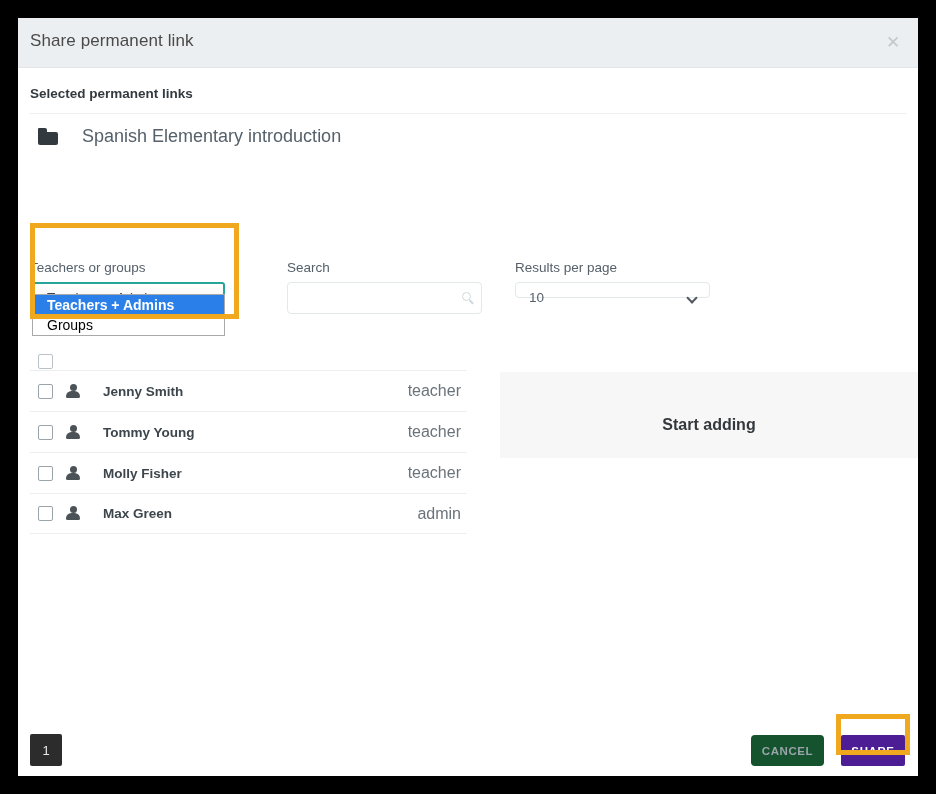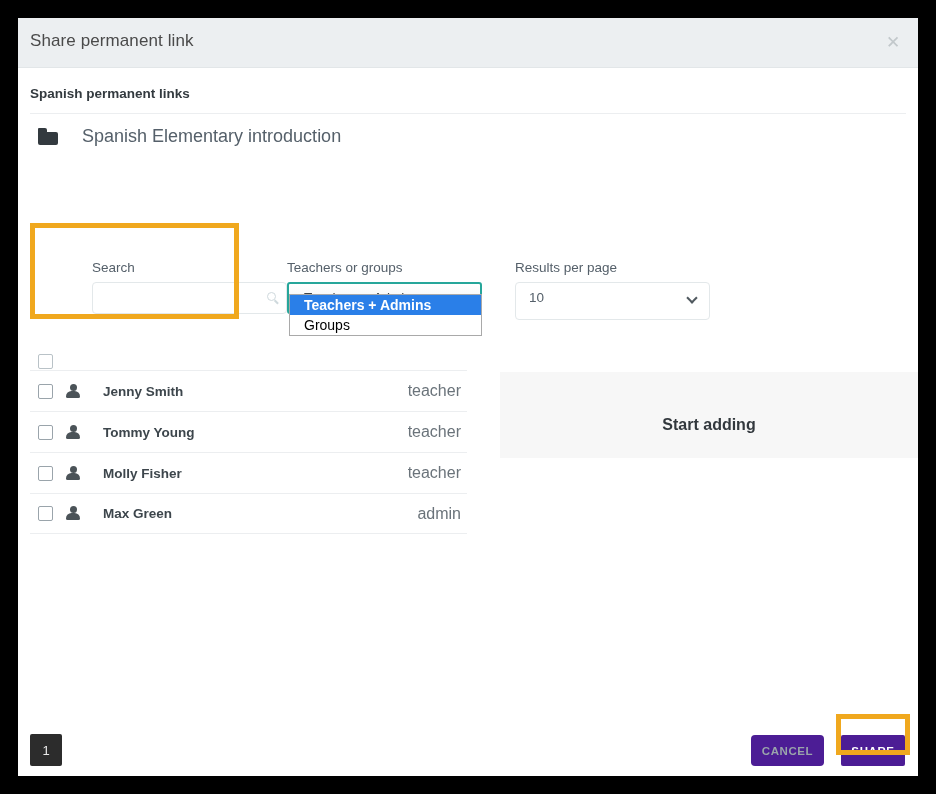--- a/index.html
+++ b/index.html
@@ -176,21 +176,21 @@
   .mag:after {
     content: ""; position: absolute;
     right: -4px; bottom: -3px;
     width: 5px; height: 1.6px;
     background: #cfd9dd;
     transform: rotate(45deg);
   }
 
   .rpp-ctl { margin-left: 33px; }
   .rpp-box {
-    width: 195px; height: 38px;
+    width: 195px; height: 16px;
     border: 1px solid #e3e8ea;
     border-radius: 4px;
     background: #ffffff;
     position: relative;
     cursor: pointer;
   }
   .rpp-val {
     position: absolute; left: 13px; top: 7px;
     font-size: 13.5px; color: #55606a;
   }
@@ -312,21 +312,21 @@
     display: flex;
     align-items: center;
     justify-content: center;
     border-radius: 2px;
     cursor: pointer;
   }
   .btn-cancel {
     position: absolute;
     right: 94px; bottom: 10px;
     width: 73px; height: 31px;
-    background: #4c1d95;
+    background: #14532d;
     border: 0; border-radius: 4px;
     color: #9aa4ab;
     font-size: 11.5px;
     font-weight: bold;
     letter-spacing: .6px;
     font-family: "Liberation Sans", sans-serif;
     cursor: pointer;
   }
   .btn-share {
     position: absolute;
@@ -347,56 +347,56 @@
 
 <div id="frame">
 
   <div class="dlg-header">
     <div class="dlg-title">Share permanent link</div>
     <div class="dlg-close">✕</div>
   </div>
 
   <div class="dlg-body">
 
-    <div class="section-title">Spanish permanent links</div>
+    <div class="section-title">Selected permanent links</div>
     <div class="hr"></div>
 
     <div class="link-row">
       <span class="folder-ico">
           <i></i>
         </span>
       <span class="link-name">Spanish Elementary introduction</span>
     </div>
 
     <div class="hidden-row">
       <div class="cb"></div>
     </div>
 
     <div class="controls">
-
-      <div class="ctl search-ctl">
-        <span class="ctl-label">Search</span>
-        <div class="search-box">
-          <input type="text" placeholder="" value="" style="">
-          <span class="mag"></span>
-        </div>
-      </div>
 
       <div class="ctl">
         <span class="ctl-label">Teachers or groups</span>
         <div class="sel-box">
           <span class="sel-val">Teachers + Admins</span>
           <span class="chev"></span>
         </div>
         <div class="opt-list">
           <div class="opt sel">Teachers + Admins</div>
           <div class="opt">Groups</div>
         </div>
       </div>
 
+      <div class="ctl search-ctl">
+        <span class="ctl-label">Search</span>
+        <div class="search-box">
+          <input type="text" placeholder="" value="" style="">
+          <span class="mag"></span>
+        </div>
+      </div>
+
       <div class="ctl rpp-ctl">
         <span class="ctl-label">Results per page</span>
         <div class="rpp-box">
           <span class="rpp-val">10</span>
           <span class="chev2"></span>
         </div>
       </div>
 
     </div>
 

